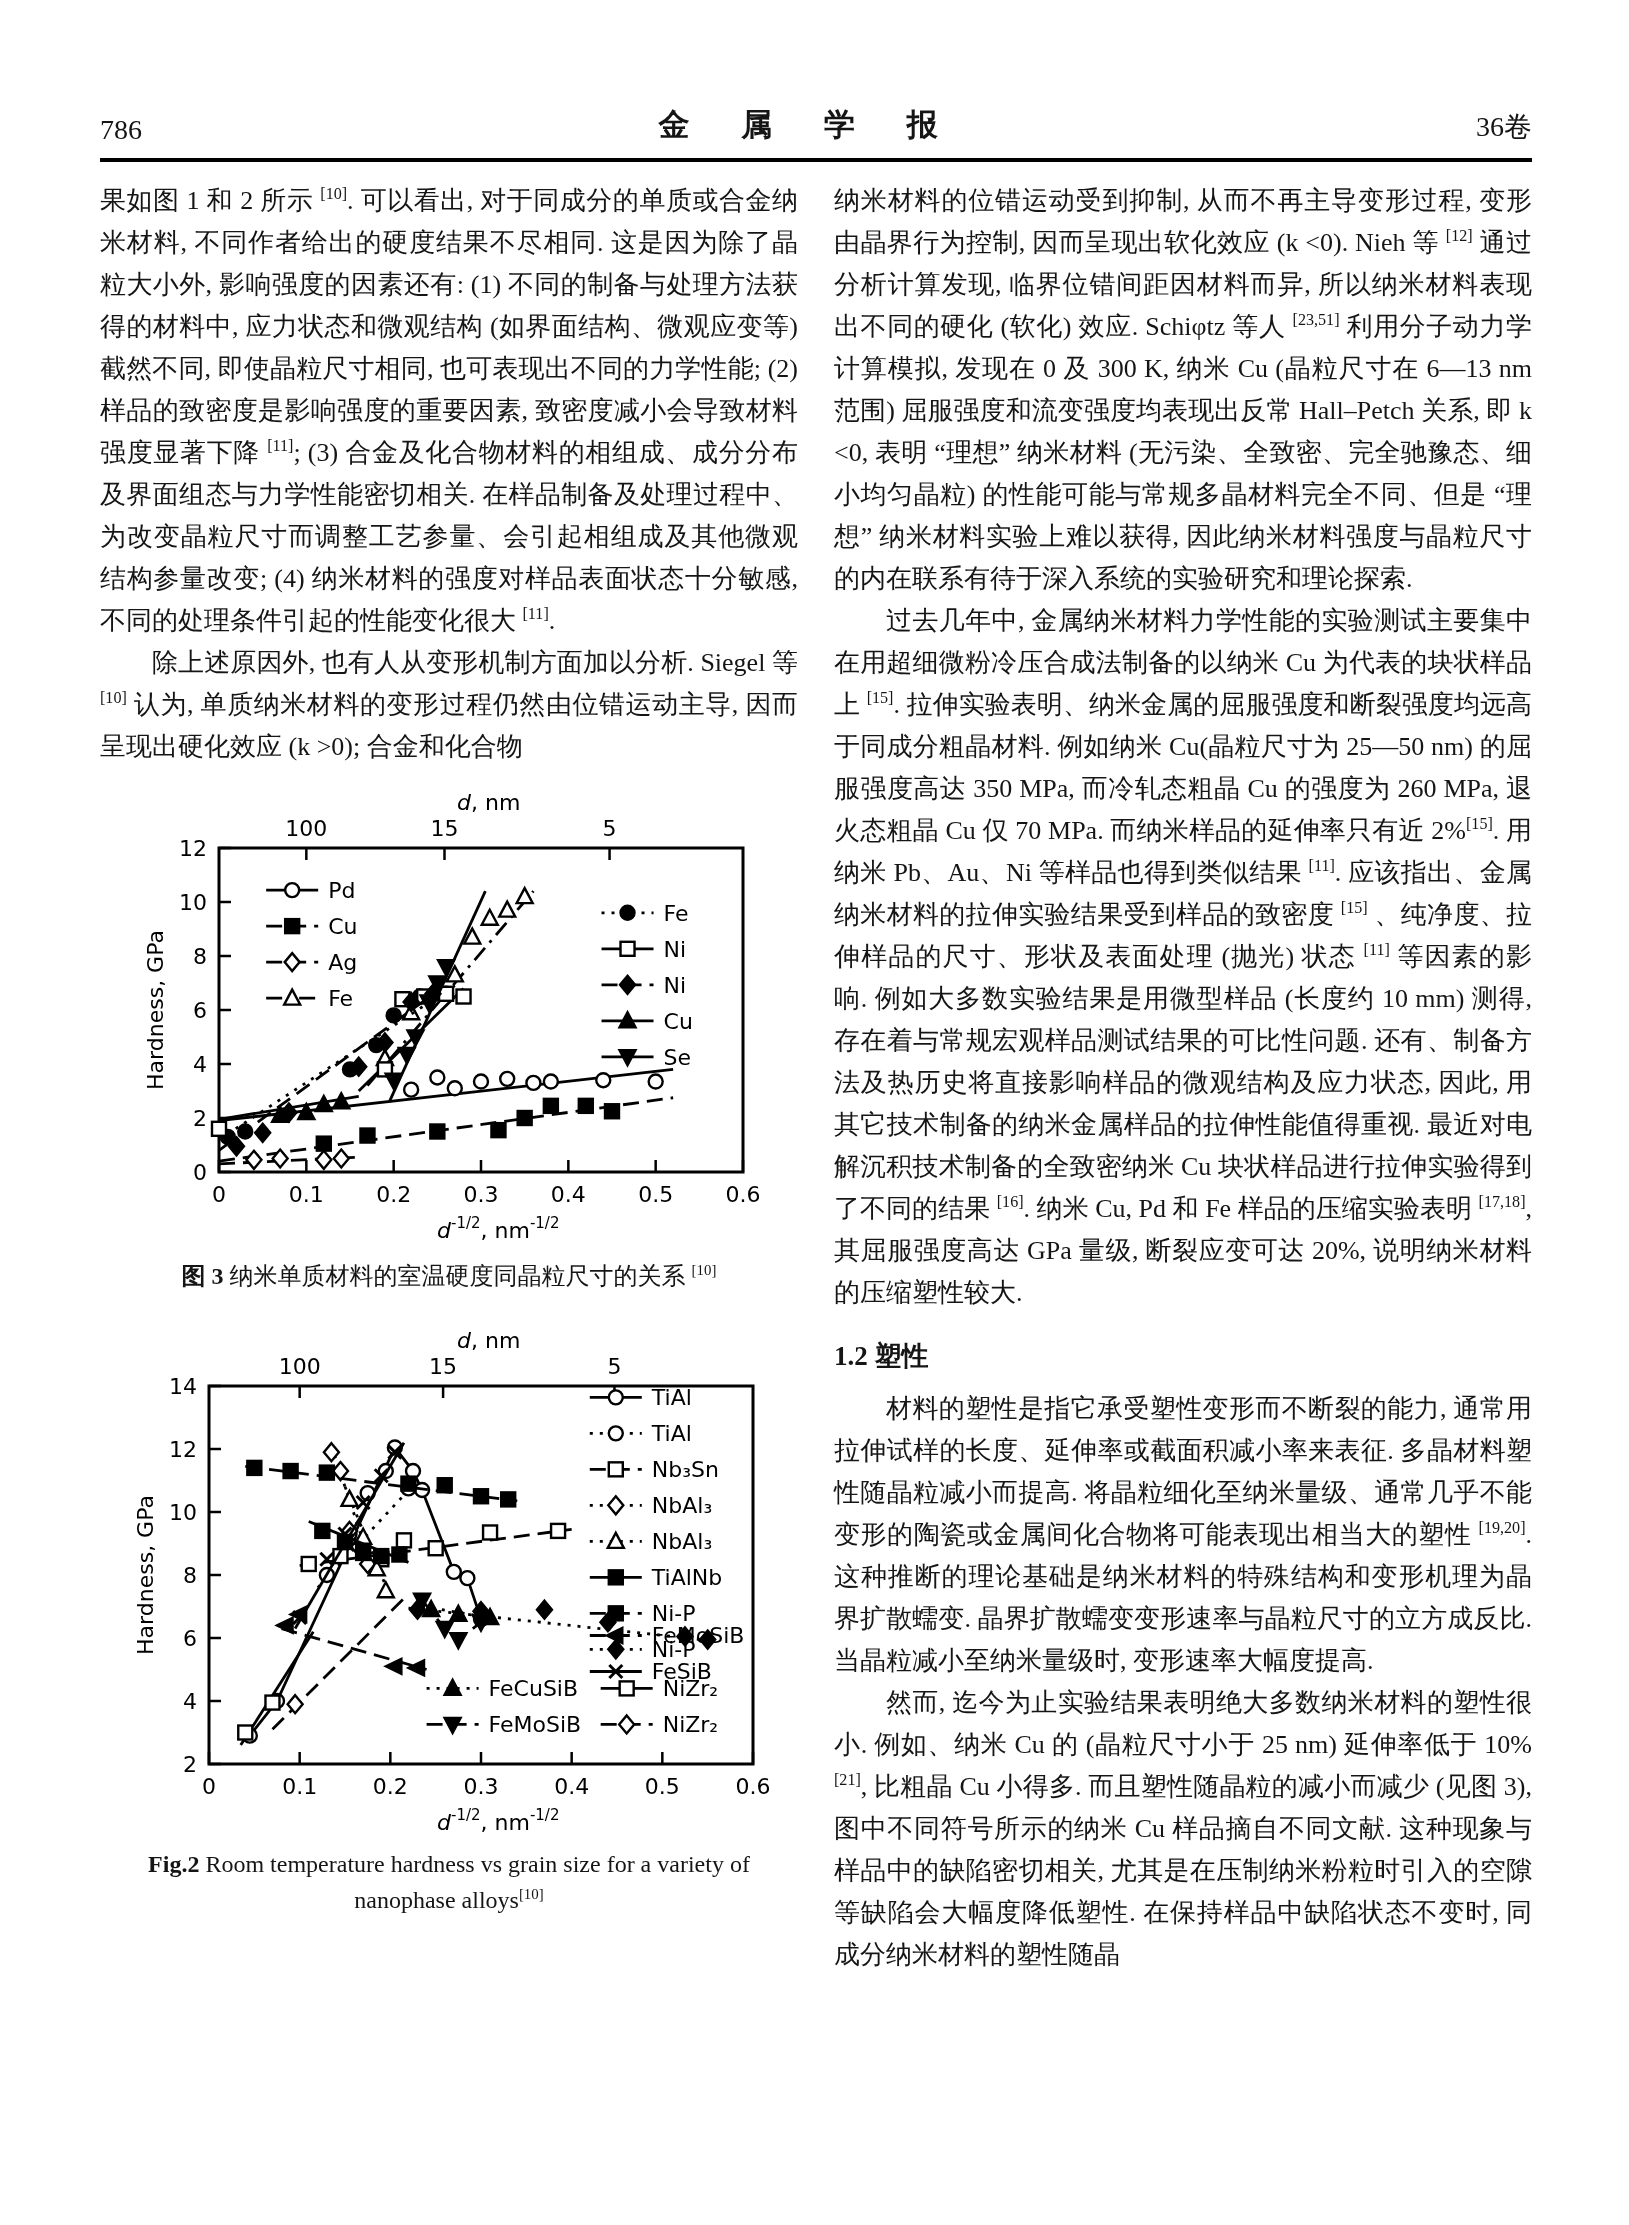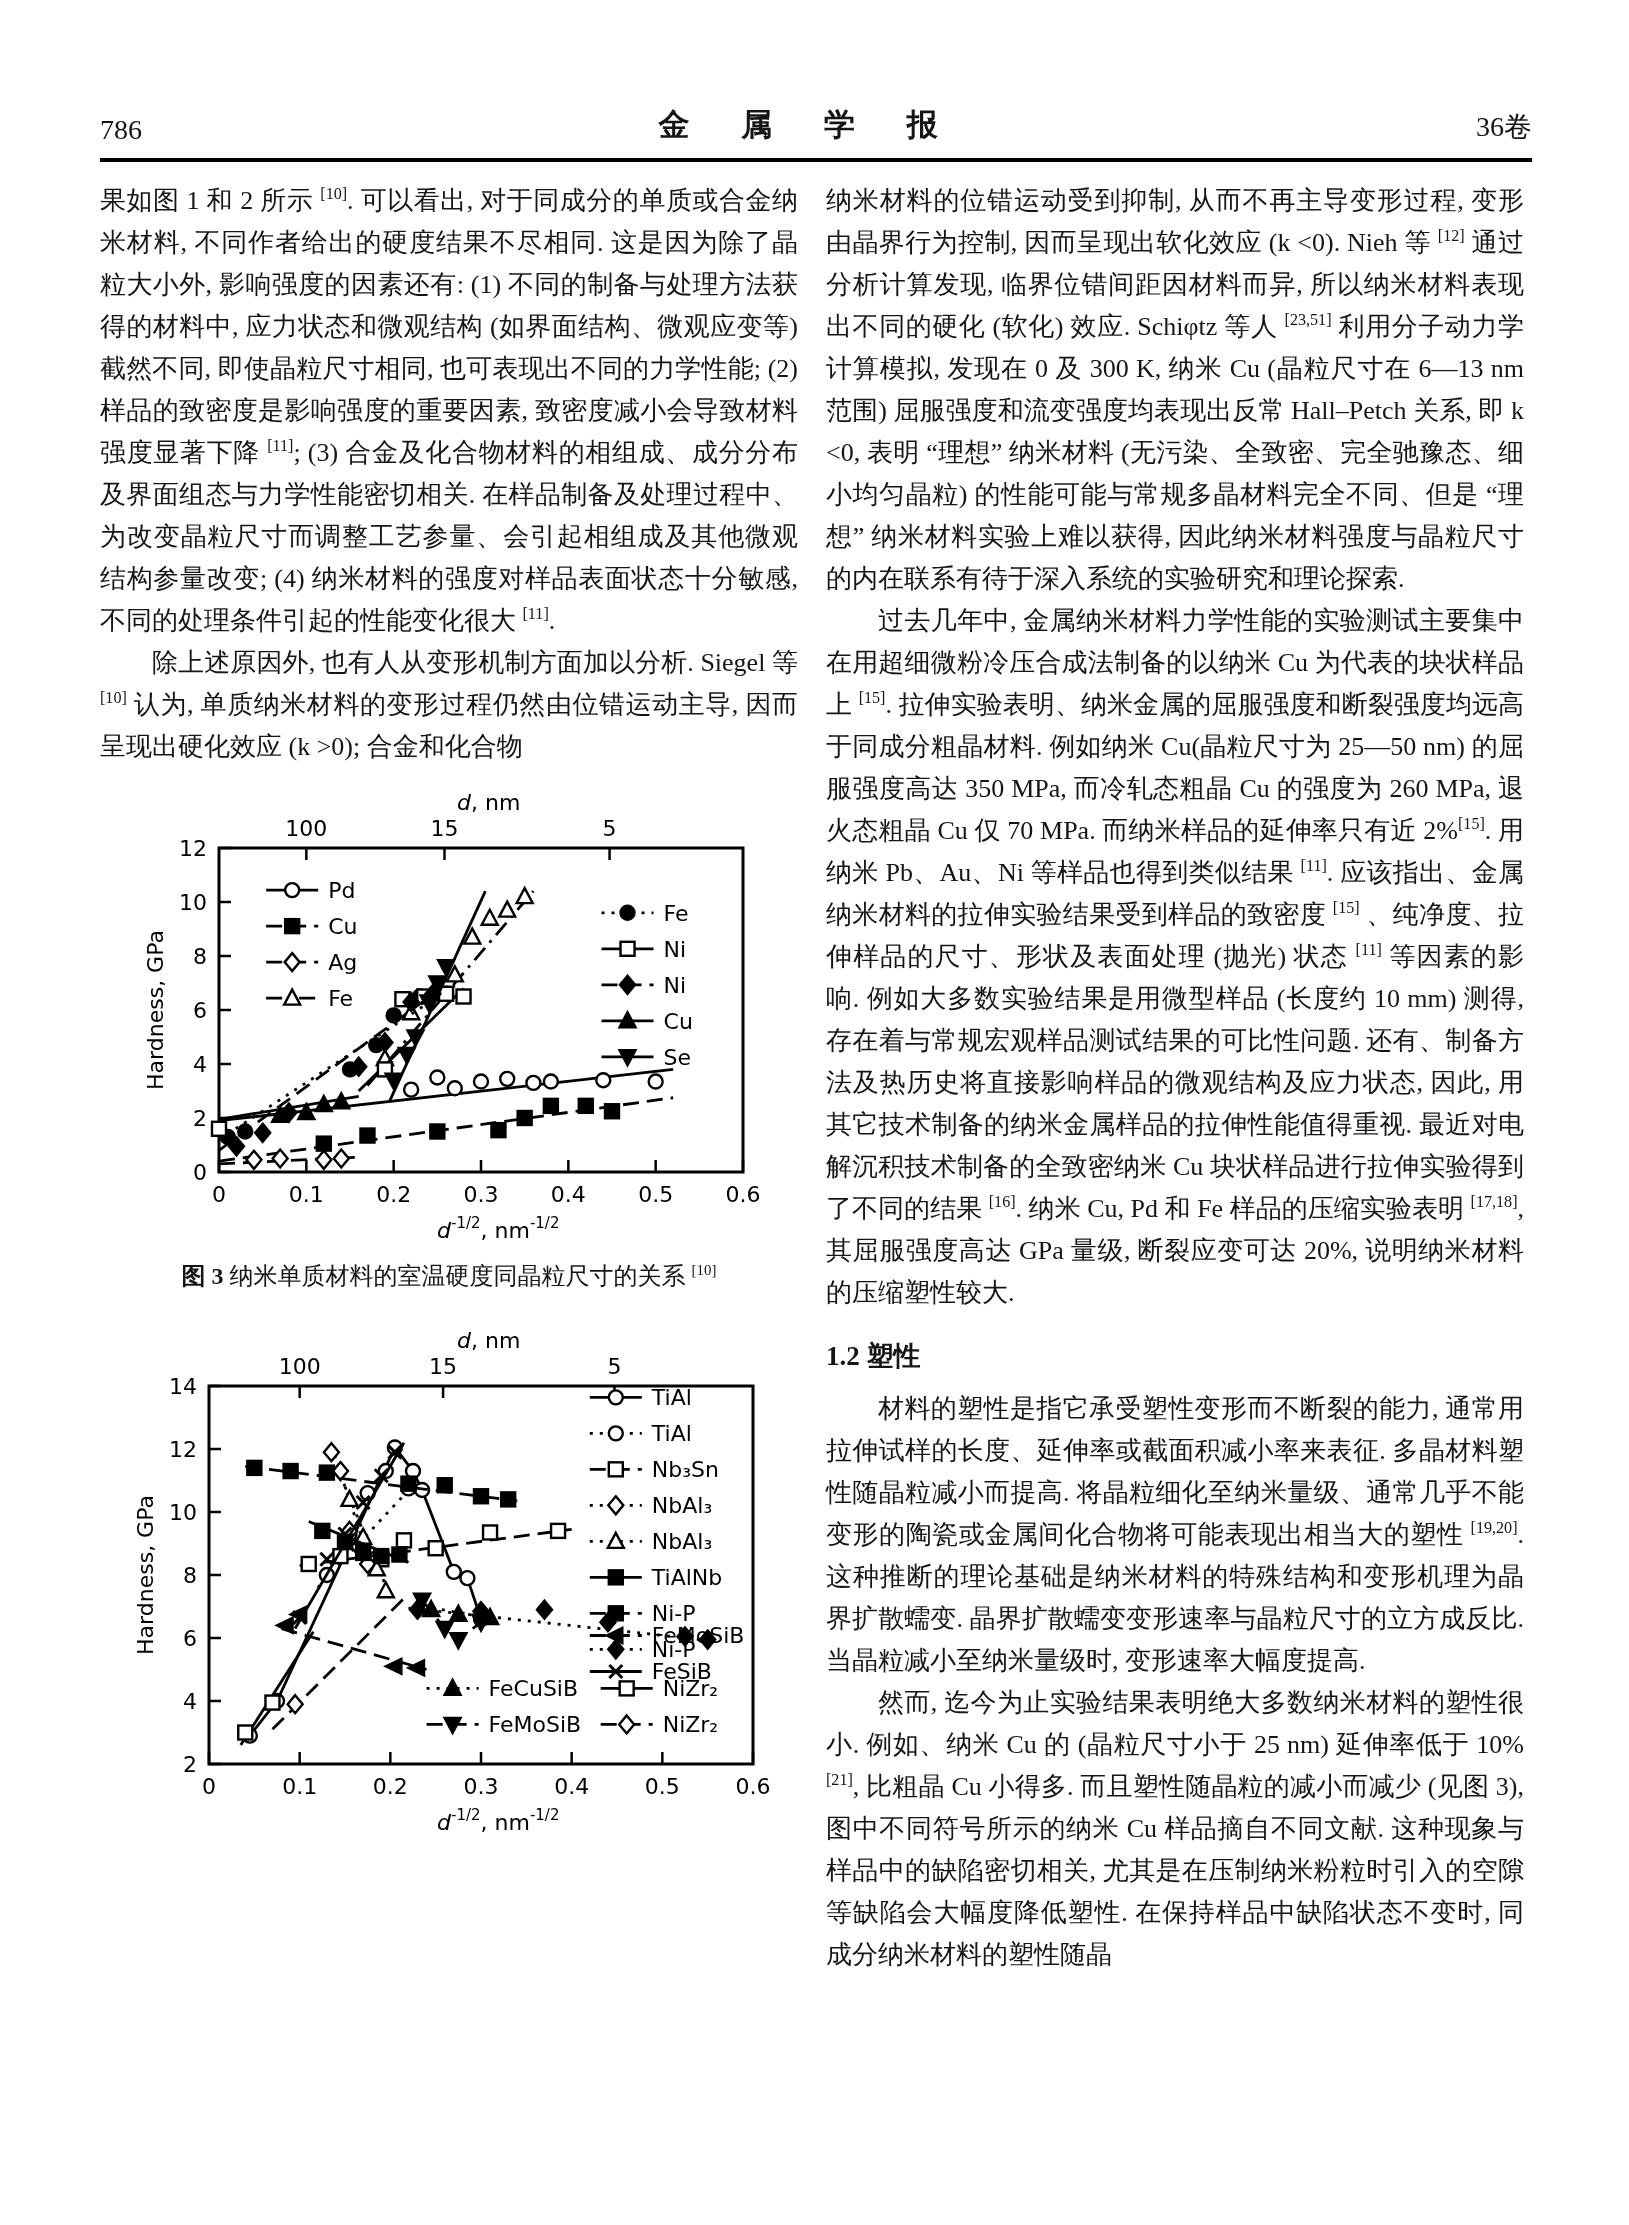--- a/index.html
+++ b/index.html
@@ -3,21 +3,21 @@
 <meta charset="utf-8">
 <style>
   html,body{margin:0;padding:0;background:#e8e8e8;}
   .page{position:relative;width:1629px;height:2225px;background:#ffffff;
         font-family:"Liberation Serif","DejaVu Serif",serif;color:#151515;overflow:hidden;}
   .header{position:absolute;top:104px;left:100px;width:1432px;display:flex;
           justify-content:space-between;align-items:flex-end;padding-bottom:12px;
           border-bottom:4px solid #000;}
   .page-num,.volume{font-size:28px;}
   .journal{font-size:31px;letter-spacing:22px;font-weight:bold;}
-  .columns{position:absolute;top:180px;left:100px;width:1432px;display:flex;gap:28px;}
+  .columns{position:absolute;top:180px;left:100px;width:1432px;display:flex;gap:36px;}
   .col{width:698px;}
   .para{font-size:26px;line-height:42px;text-align:justify;margin:0 0 0 0;}
   .para.indent{text-indent:2em;}
   sup{font-size:0.62em;line-height:0;vertical-align:super;}
   .section-heading{font-size:27px;font-weight:bold;margin:24px 0 14px 0;}
   .figure{margin-top:16px;text-align:center;}
   svg{display:block;margin:0 auto;}
   svg text{font-family:"DejaVu Sans","Liberation Sans",sans-serif;font-size:22px;fill:#000;}
   .fig-cap-cn{font-size:24px;margin-top:10px;text-align:center;}
   .fig-cap-cn .cap-label{font-weight:bold;}
@@ -347,20 +347,24 @@
             <line x1="297.6" y1="402.40000000000003" x2="349.6" y2="402.40000000000003" stroke="#000" stroke-width="2.8" stroke-dasharray="16,8"></line>
             <path d="M323.6 410.90000000000003L331.6 395.90000000000003L315.6 395.90000000000003Z" fill="#000" stroke="#000" stroke-width="2.4"></path>
             <text x="359.6" y="410.40000000000003">FeMoSiB</text>
             <line x1="471.68" y1="366.40000000000003" x2="523.6800000000001" y2="366.40000000000003" stroke="#000" stroke-width="2.8"></line>
             <rect x="490.68" y="359.40000000000003" width="14" height="14" fill="#fff" stroke="#000" stroke-width="2.4"></rect>
             <text x="533.6800000000001" y="374.40000000000003">NiZr₂</text>
             <line x1="471.68" y1="402.40000000000003" x2="523.6800000000001" y2="402.40000000000003" stroke="#000" stroke-width="2.8" stroke-dasharray="16,8"></line>
             <path d="M497.68 393.40000000000003L505.18 402.40000000000003L497.68 411.40000000000003L490.18 402.40000000000003Z" fill="#fff" stroke="#000" stroke-width="2.4"></path>
             <text x="533.6800000000001" y="410.40000000000003">NiZr₂</text>
           </svg>
+        <div class="fig-cap-en">
+          <span class="cap-label">Fig.2</span>
+          <span>Room temperature hardness vs grain size for a variety of nanophase alloys<sup>[10]</sup></span>
+        </div>
       </div>
     </div>
 
     <div class="col">
       <p class="para">纳米材料的位错运动受到抑制, 从而不再主导变形过程, 变形由晶界行为控制, 因而呈现出软化效应 (k &lt;0). Nieh 等 <sup>[12]</sup> 通过分析计算发现, 临界位错间距因材料而异, 所以纳米材料表现出不同的硬化 (软化) 效应. Schiφtz 等人 <sup>[23,51]</sup> 利用分子动力学计算模拟, 发现在 0 及 300 K, 纳米 Cu (晶粒尺寸在 6—13 nm 范围) 屈服强度和流变强度均表现出反常 Hall–Petch 关系, 即 k &lt;0, 表明 “理想” 纳米材料 (无污染、全致密、完全驰豫态、细小均匀晶粒) 的性能可能与常规多晶材料完全不同、但是 “理想” 纳米材料实验上难以获得, 因此纳米材料强度与晶粒尺寸的内在联系有待于深入系统的实验研究和理论探索.</p>
       <p class="para indent">过去几年中, 金属纳米材料力学性能的实验测试主要集中在用超细微粉冷压合成法制备的以纳米 Cu 为代表的块状样品上 <sup>[15]</sup>. 拉伸实验表明、纳米金属的屈服强度和断裂强度均远高于同成分粗晶材料. 例如纳米 Cu(晶粒尺寸为 25—50 nm) 的屈服强度高达 350 MPa, 而冷轧态粗晶 Cu 的强度为 260 MPa, 退火态粗晶 Cu 仅 70 MPa. 而纳米样品的延伸率只有近 2%<sup>[15]</sup>. 用纳米 Pb、Au、Ni 等样品也得到类似结果 <sup>[11]</sup>. 应该指出、金属纳米材料的拉伸实验结果受到样品的致密度 <sup>[15]</sup> 、纯净度、拉伸样品的尺寸、形状及表面处理 (抛光) 状态 <sup>[11]</sup> 等因素的影响. 例如大多数实验结果是用微型样品 (长度约 10 mm) 测得, 存在着与常规宏观样品测试结果的可比性问题. 还有、制备方法及热历史将直接影响样品的微观结构及应力状态, 因此, 用其它技术制备的纳米金属样品的拉伸性能值得重视. 最近对电解沉积技术制备的全致密纳米 Cu 块状样品进行拉伸实验得到了不同的结果 <sup>[16]</sup>. 纳米 Cu, Pd 和 Fe 样品的压缩实验表明 <sup>[17,18]</sup>, 其屈服强度高达 GPa 量级, 断裂应变可达 20%, 说明纳米材料的压缩塑性较大.</p>
       <div class="section-heading">1.2  塑性</div>
       <p class="para indent">材料的塑性是指它承受塑性变形而不断裂的能力, 通常用拉伸试样的长度、延伸率或截面积减小率来表征. 多晶材料塑性随晶粒减小而提高. 将晶粒细化至纳米量级、通常几乎不能变形的陶瓷或金属间化合物将可能表现出相当大的塑性 <sup>[19,20]</sup>. 这种推断的理论基础是纳米材料的特殊结构和变形机理为晶界扩散蠕变. 晶界扩散蠕变变形速率与晶粒尺寸的立方成反比. 当晶粒减小至纳米量级时, 变形速率大幅度提高.</p>
       <p class="para indent">然而, 迄今为止实验结果表明绝大多数纳米材料的塑性很小. 例如、纳米 Cu 的 (晶粒尺寸小于 25 nm) 延伸率低于 10%<sup>[21]</sup>, 比粗晶 Cu 小得多. 而且塑性随晶粒的减小而减少 (见图 3), 图中不同符号所示的纳米 Cu 样品摘自不同文献. 这种现象与样品中的缺陷密切相关, 尤其是在压制纳米粉粒时引入的空隙等缺陷会大幅度降低塑性. 在保持样品中缺陷状态不变时, 同成分纳米材料的塑性随晶</p>
     </div>

